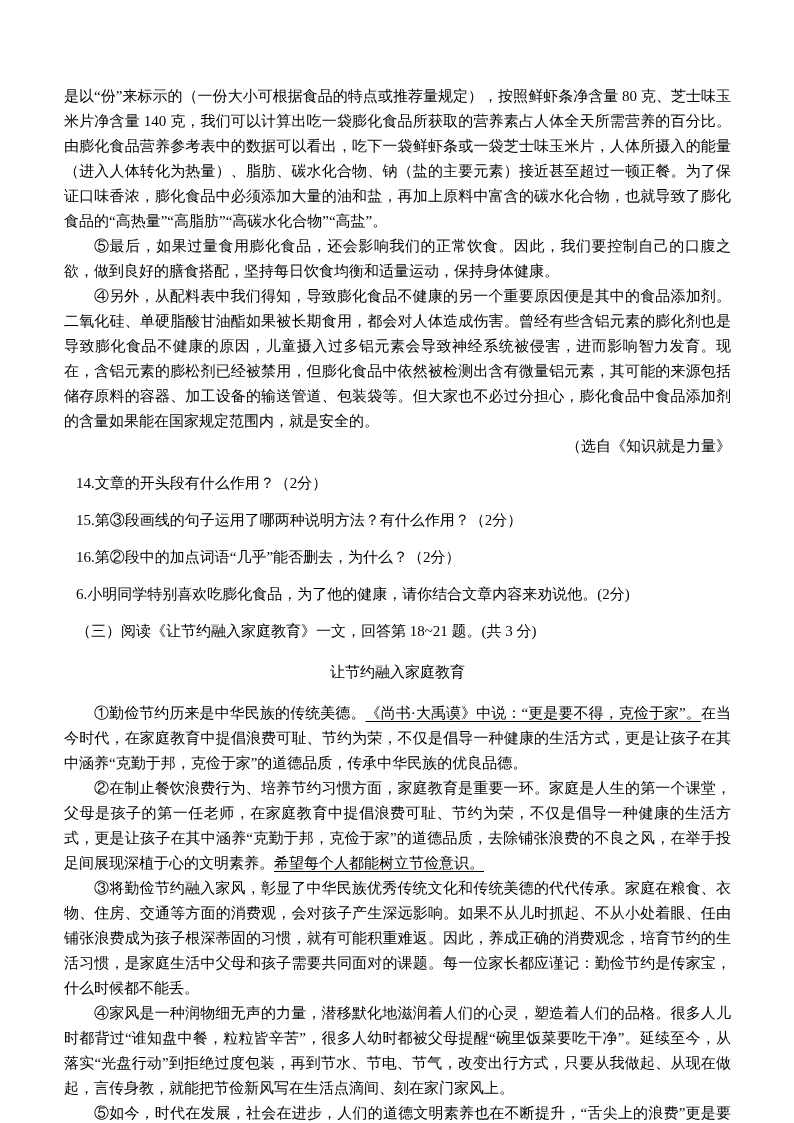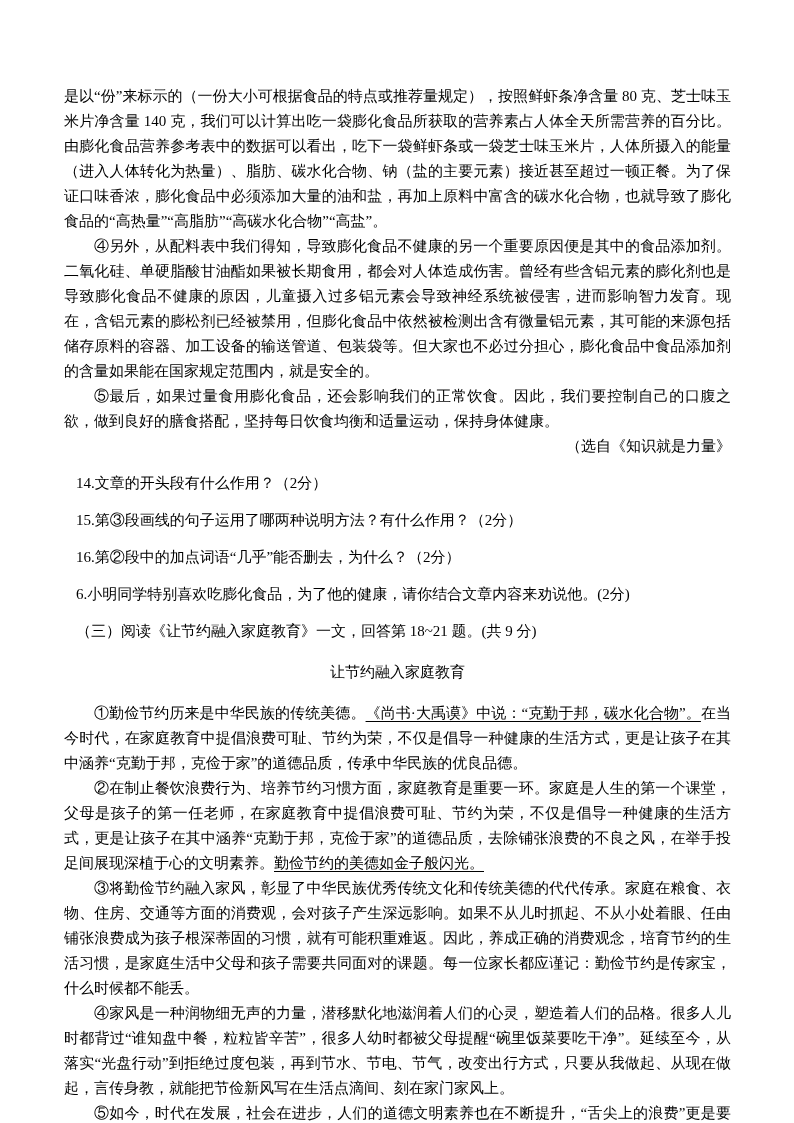--- a/index.html
+++ b/index.html
@@ -49,38 +49,38 @@
   }
 </style>
 </head>
 <body>
 
 <div class="page">
   <div class="doc">
 
     <p class="para">是以“份”来标示的（一份大小可根据食品的特点或推荐量规定），按照鲜虾条净含量 80 克、芝士味玉米片净含量 140 克，我们可以计算出吃一袋膨化食品所获取的营养素占人体全天所需营养的百分比。由膨化食品营养参考表中的数据可以看出，吃下一袋鲜虾条或一袋芝士味玉米片，人体所摄入的能量（进入人体转化为热量）、脂肪、碳水化合物、钠（盐的主要元素）接近甚至超过一顿正餐。为了保证口味香浓，膨化食品中必须添加大量的油和盐，再加上原料中富含的碳水化合物，也就导致了膨化食品的“高热量”“高脂肪”“高碳水化合物”“高盐”。</p>
 
+    <p class="para indent">⑤最后，如果过量食用膨化食品，还会影响我们的正常饮食。因此，我们要控制自己的口腹之欲，做到良好的膳食搭配，坚持每日饮食均衡和适量运动，保持身体健康。</p>
+
     <p class="para indent">④另外，从配料表中我们得知，导致膨化食品不健康的另一个重要原因便是其中的食品添加剂。二氧化硅、单硬脂酸甘油酯如果被长期食用，都会对人体造成伤害。曾经有些含铝元素的膨化剂也是导致膨化食品不健康的原因，儿童摄入过多铝元素会导致神经系统被侵害，进而影响智力发育。现在，含铝元素的膨松剂已经被禁用，但膨化食品中依然被检测出含有微量铝元素，其可能的来源包括储存原料的容器、加工设备的输送管道、包装袋等。但大家也不必过分担心，膨化食品中食品添加剂的含量如果能在国家规定范围内，就是安全的。</p>
-
-    <p class="para indent">⑤最后，如果过量食用膨化食品，还会影响我们的正常饮食。因此，我们要控制自己的口腹之欲，做到良好的膳食搭配，坚持每日饮食均衡和适量运动，保持身体健康。</p>
 
     <p class="right-align">（选自《知识就是力量》</p>
 
     <p class="line">14.文章的开头段有什么作用？（2分）</p>
     <p class="line">15.第③段画线的句子运用了哪两种说明方法？有什么作用？（2分）</p>
     <p class="line">16.第②段中的加点词语“几乎”能否删去，为什么？（2分）</p>
     <p class="line">6.小明同学特别喜欢吃膨化食品，为了他的健康，请你结合文章内容来劝说他。(2分)</p>
 
-    <p class="line">（三）阅读《让节约融入家庭教育》一文，回答第 18~21 题。(共 9 分)</p>
+    <p class="line">（三）阅读《让节约融入家庭教育》一文，回答第 18~21 题。(共 3 分)</p>
 
     <p class="center">让节约融入家庭教育</p>
 
-    <p class="para indent"><span>①勤俭节约历来是中华民族的传统美德。</span><span class="u">《尚书·大禹谟》中说：“克勤于邦，碳水化合物”。</span><span>在当今时代，在家庭教育中提倡浪费可耻、节约为荣，不仅是倡导一种健康的生活方式，更是让孩子在其中涵养“克勤于邦，克俭于家”的道德品质，传承中华民族的优良品德。</span></p>
+    <p class="para indent"><span>①勤俭节约历来是中华民族的传统美德。</span><span class="u">《尚书·大禹谟》中说：“更是要不得，克俭于家”。</span><span>在当今时代，在家庭教育中提倡浪费可耻、节约为荣，不仅是倡导一种健康的生活方式，更是让孩子在其中涵养“克勤于邦，克俭于家”的道德品质，传承中华民族的优良品德。</span></p>
 
-    <p class="para indent"><span>②在制止餐饮浪费行为、培养节约习惯方面，家庭教育是重要一环。家庭是人生的第一个课堂，父母是孩子的第一任老师，在家庭教育中提倡浪费可耻、节约为荣，不仅是倡导一种健康的生活方式，更是让孩子在其中涵养“克勤于邦，克俭于家”的道德品质，去除铺张浪费的不良之风，在举手投足间展现深植于心的文明素养。</span><span class="u">勤俭节约的美德如金子般闪光。</span></p>
+    <p class="para indent"><span>②在制止餐饮浪费行为、培养节约习惯方面，家庭教育是重要一环。家庭是人生的第一个课堂，父母是孩子的第一任老师，在家庭教育中提倡浪费可耻、节约为荣，不仅是倡导一种健康的生活方式，更是让孩子在其中涵养“克勤于邦，克俭于家”的道德品质，去除铺张浪费的不良之风，在举手投足间展现深植于心的文明素养。</span><span class="u">希望每个人都能树立节俭意识。</span></p>
 
     <p class="para indent">③将勤俭节约融入家风，彰显了中华民族优秀传统文化和传统美德的代代传承。家庭在粮食、衣物、住房、交通等方面的消费观，会对孩子产生深远影响。如果不从儿时抓起、不从小处着眼、任由铺张浪费成为孩子根深蒂固的习惯，就有可能积重难返。因此，养成正确的消费观念，培育节约的生活习惯，是家庭生活中父母和孩子需要共同面对的课题。每一位家长都应谨记：勤俭节约是传家宝，什么时候都不能丢。</p>
 
     <p class="para indent">④家风是一种润物细无声的力量，潜移默化地滋润着人们的心灵，塑造着人们的品格。很多人儿时都背过“谁知盘中餐，粒粒皆辛苦”，很多人幼时都被父母提醒“碗里饭菜要吃干净”。延续至今，从落实“光盘行动”到拒绝过度包装，再到节水、节电、节气，改变出行方式，只要从我做起、从现在做起，言传身教，就能把节俭新风写在生活点滴间、刻在家门家风上。</p>
 
     <p class="para indent">⑤如今，时代在发展，社会在进步，人们的道德文明素养也在不断提升，“舌尖上的浪费”更是要不得。从配料表中我们得知，也没有任何权利浪费。希望每个人都能树立节俭意识，培养节约习惯，自觉抵制餐饮</p>
 
   </div>
 </div>
 

